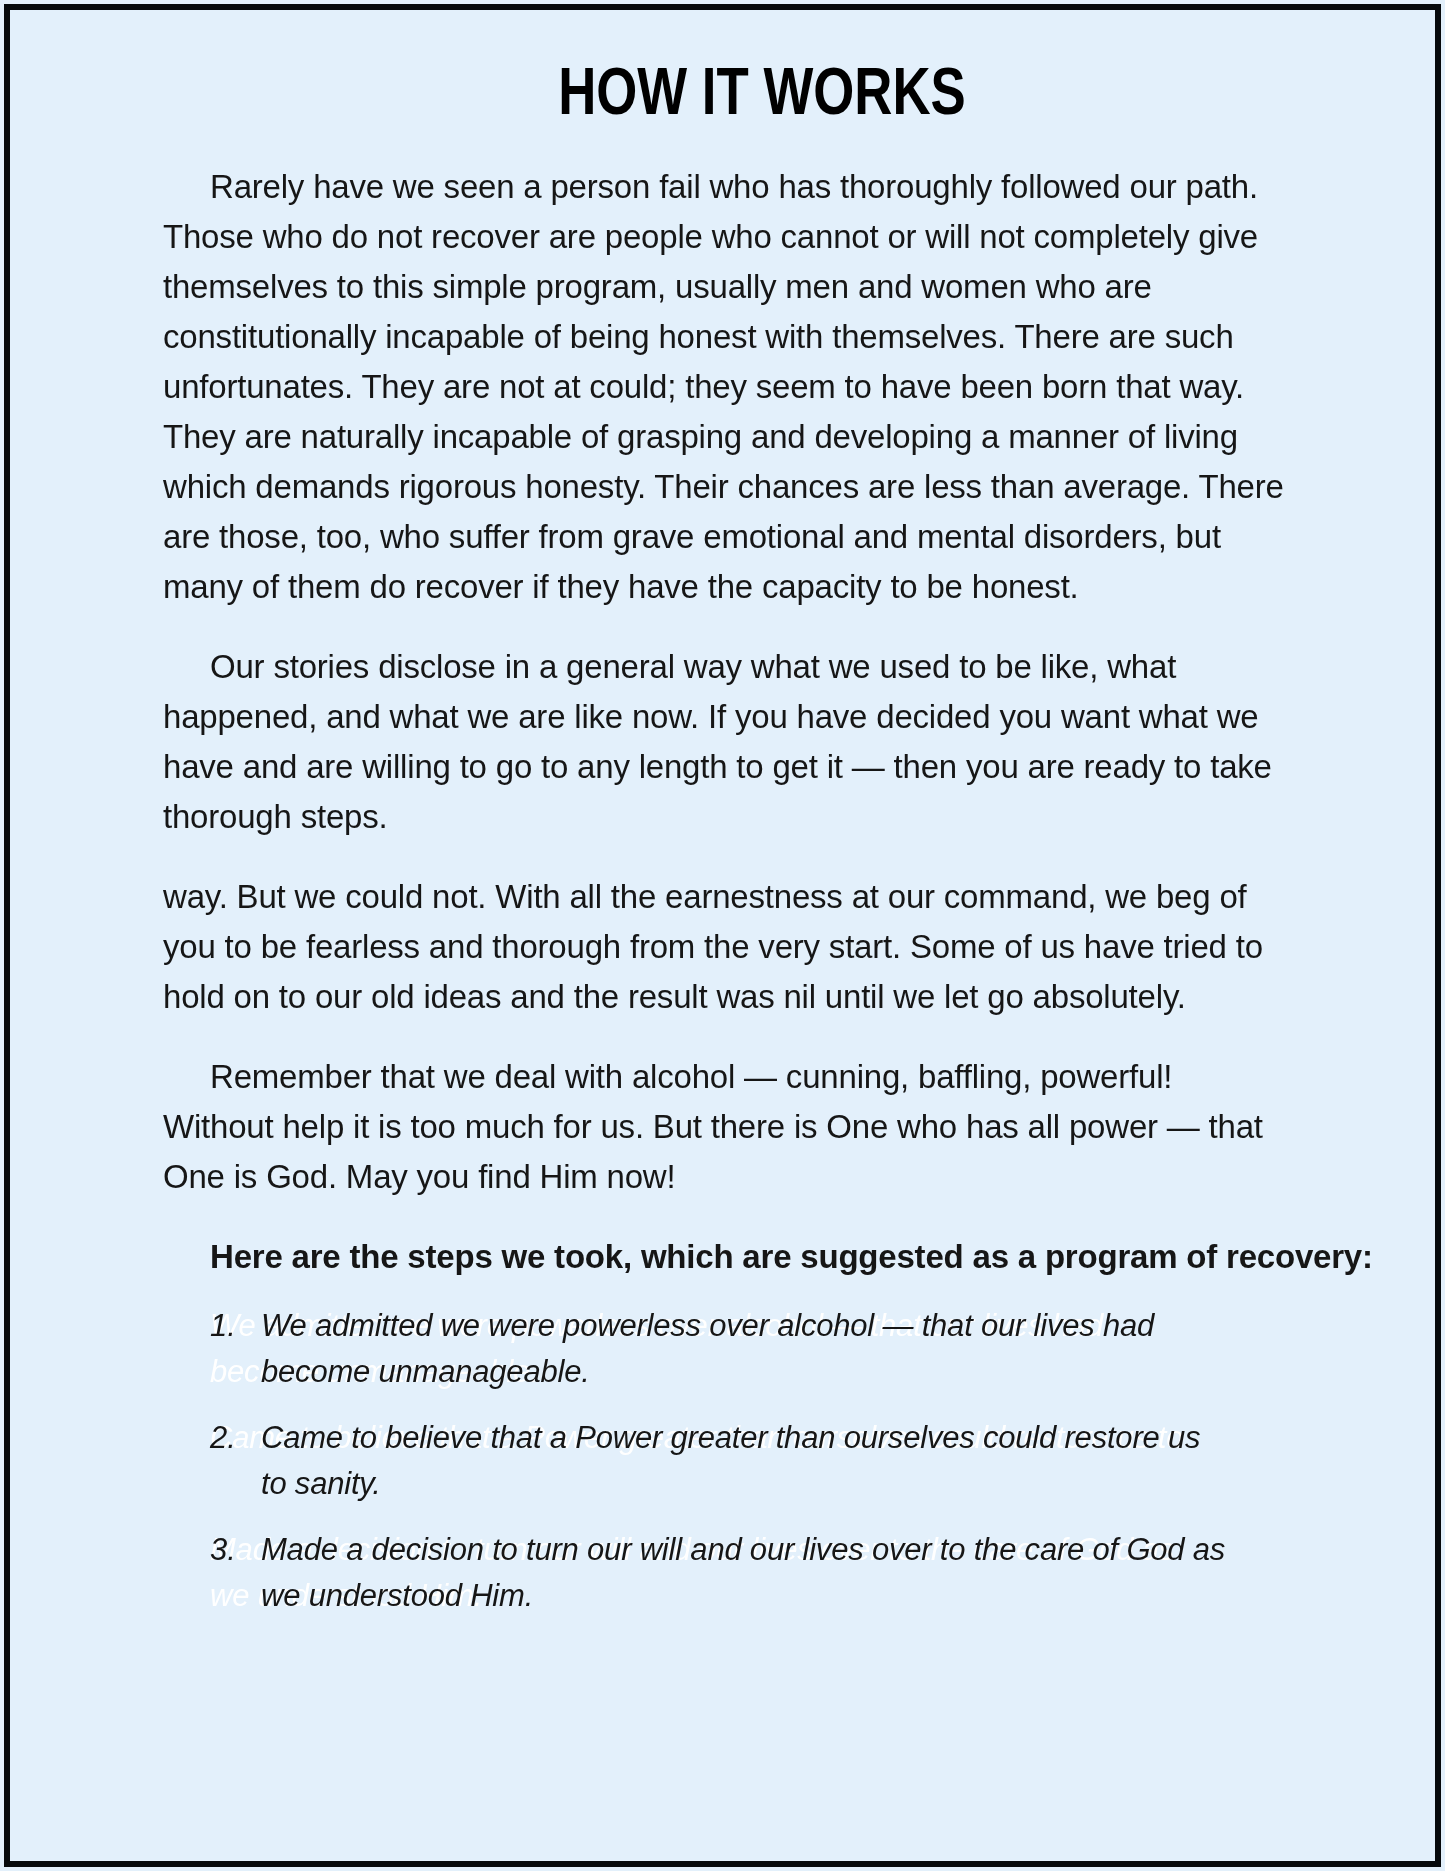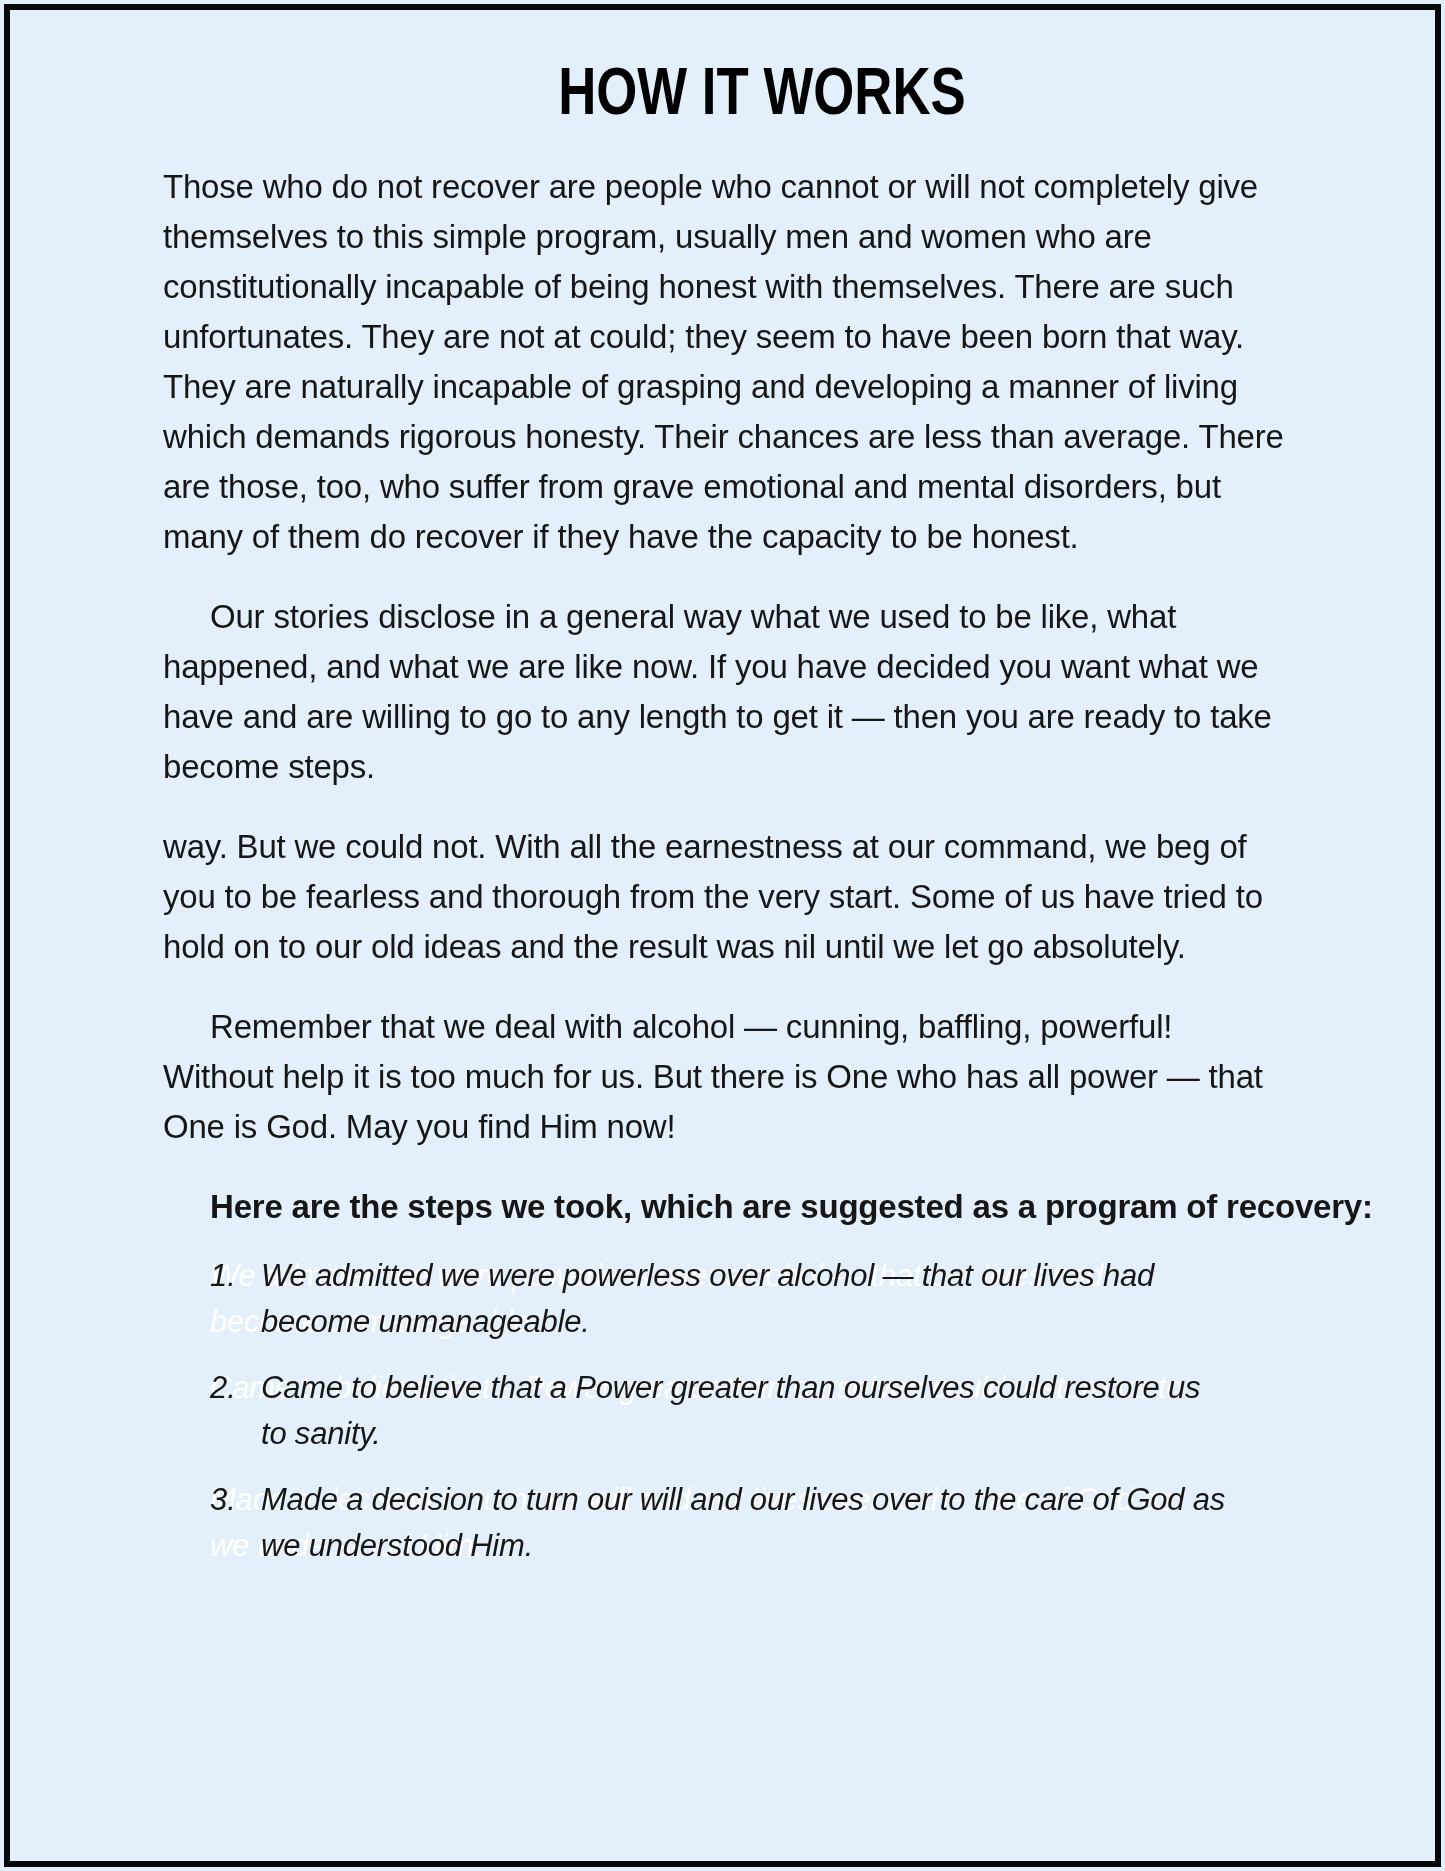--- a/index.html
+++ b/index.html
@@ -93,34 +93,35 @@
 </head>
 <body>
 
 <div class="frame"></div>
 
 <div class="page">
   <h1 class="title">HOW IT WORKS</h1>
 
   <div class="body-text" id="paragraphs-container">
       <div class="para">
+        <div class="line indent">Rarely have we seen a person fail who has thoroughly followed our path.</div>
         <div class="line">Those who do not recover are people who cannot or will not completely give</div>
         <div class="line">themselves to this simple program, usually men and women who are</div>
         <div class="line">constitutionally incapable of being honest with themselves. There are such</div>
         <div class="line">unfortunates. They are not at could; they seem to have been born that way.</div>
         <div class="line">They are naturally incapable of grasping and developing a manner of living</div>
         <div class="line">which demands rigorous honesty. Their chances are less than average. There</div>
         <div class="line">are those, too, who suffer from grave emotional and mental disorders, but</div>
         <div class="line">many of them do recover if they have the capacity to be honest.</div>
       </div>
       <div class="para">
         <div class="line indent">Our stories disclose in a general way what we used to be like, what</div>
         <div class="line">happened, and what we are like now. If you have decided you want what we</div>
         <div class="line">have and are willing to go to any length to get it — then you are ready to take</div>
-        <div class="line">become steps.</div>
+        <div class="line">thorough steps.</div>
       </div>
       <div class="para">
         <div class="line">way. But we could not. With all the earnestness at our command, we beg of</div>
         <div class="line">you to be fearless and thorough from the very start. Some of us have tried to</div>
         <div class="line">hold on to our old ideas and the result was nil until we let go absolutely.</div>
       </div>
       <div class="para">
         <div class="line indent">Remember that we deal with alcohol — cunning, baffling, powerful!</div>
         <div class="line">Without help it is too much for us. But there is One who has all power — that</div>
         <div class="line">One is God. May you find Him now!</div>

